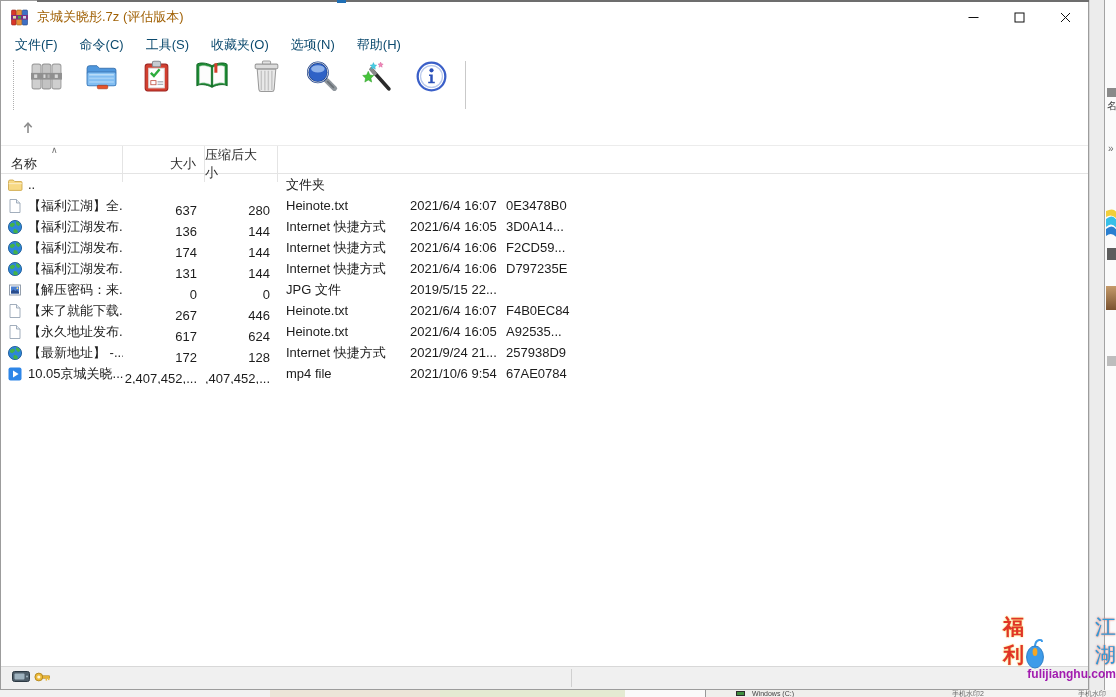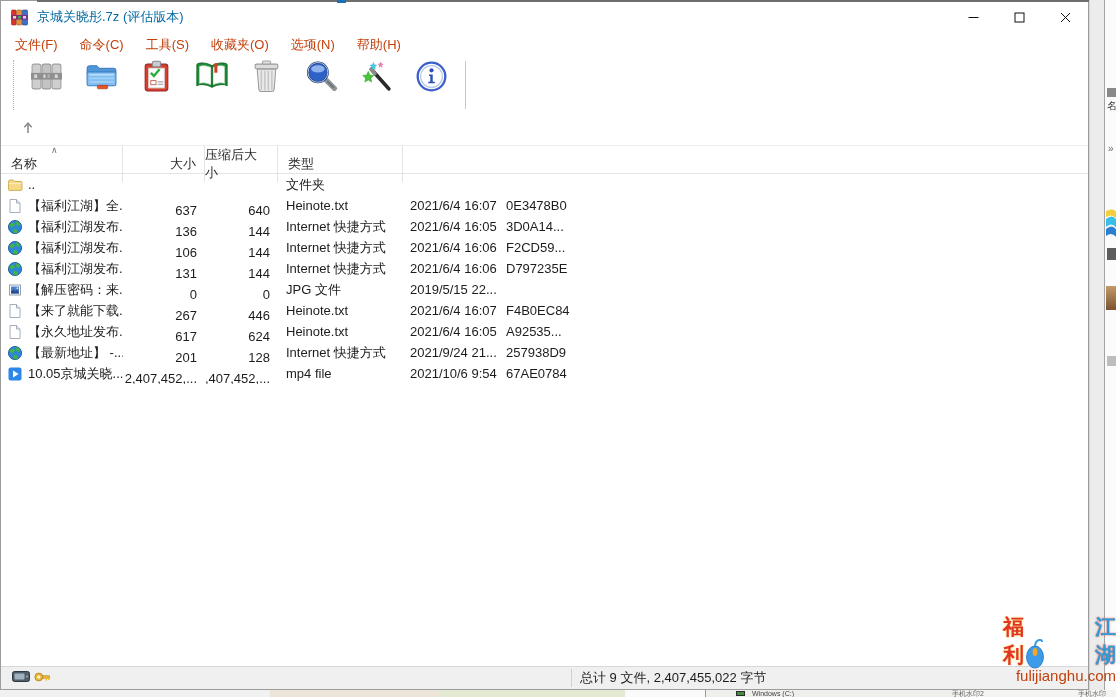--- a/index.html
+++ b/index.html
@@ -6,28 +6,28 @@
   body{font-family:"Liberation Sans","DejaVu Sans",sans-serif;}
   .stage{position:relative;width:1116px;height:697px;background:#d6d6d6;overflow:hidden;}
 
   
   .win{position:absolute;left:0;top:0;width:1089px;height:690px;background:#fff;
        border:1px solid #9c9c9c;box-sizing:border-box;}
 
   
   .titlebar{position:absolute;left:0;top:1px;right:0;height:30px;background:#fff;display:flex;align-items:center;}
   .app-icon{width:17px;height:17px;margin-left:10px;flex:none;display:flex;}
-  .title-text{font-size:13px;color:#0369a1;margin-left:9px;white-space:nowrap;}
+  .title-text{font-size:13px;color:#a16207;margin-left:9px;white-space:nowrap;}
   .win-controls{position:absolute;right:0;top:0;height:30px;display:flex;}
   .wc-btn{width:46px;height:30px;display:flex;align-items:center;justify-content:center;cursor:default;}
   .wc-btn svg{display:block;}
 
   
   .menubar{position:absolute;left:0;top:31px;right:0;height:26px;background:#fff;display:flex;align-items:center;padding-left:3px;}
-  .menu-item{font-size:13px;color:#c2410c;padding:3px 11px;white-space:nowrap;}
+  .menu-item{font-size:13px;color:#0c4a6e;padding:3px 11px;white-space:nowrap;}
 
   
   .toolbar{position:absolute;left:0;top:57px;right:0;height:56px;background:#fff;display:flex;align-items:flex-start;padding-left:18px;}
   .grip{position:absolute;border-left:1px dotted #b0b0b0;}
   .grip-toolbar{left:12px;top:59px;height:50px;}
   .grip-addr{left:12px;top:116px;height:26px;}
   .tb-btn{width:55px;display:flex;flex-direction:column;align-items:center;padding-top:1px;gap:48px;}
   .tb-btn.wide{width:66px;}
   .tb-icon{width:34px;height:34px;display:flex;align-items:center;justify-content:center;}
   .tb-label{font-size:12.5px;color:#3d3d3d;margin-top:1px;white-space:nowrap;}
@@ -69,24 +69,24 @@
   .frag-text{font-size:10px;color:#3a3a3a;line-height:10px;}
   .bg-bottom{position:absolute;left:0;top:690px;width:1116px;height:7px;background:#f1f1f1;}
   .bb-seg{position:absolute;top:0;height:7px;}
   .bb-text{position:absolute;font-size:7px;color:#444;line-height:7px;white-space:nowrap;}
 
   
   .watermark{position:absolute;left:1002px;top:633px;width:114px;z-index:40;text-align:right;}
   .wm-row{display:flex;align-items:flex-end;justify-content:flex-end;height:36px;}
   .wm-fuli{font-size:21px;font-weight:bold;color:#e03428;
       text-shadow:0 0 2px #f7d23a, 0 0 1px #fff;letter-spacing:0px;}
-  .wm-jianghu{font-size:21px;font-weight:bold;color:#2e9ad8;
+  .wm-jianghu{font-size:21px;font-weight:normal;color:#2e9ad8;
       text-shadow:0 0 2px #e04b3a, 0 0 1px #fff;margin-left:48px;}
   .wm-mouse{width:20px;height:32px;margin:0 1px;flex:none;}
-  .wm-url{font-size:15px;font-weight:normal;color:#c2410c;letter-spacing:0px;margin-top:-2px;}
+  .wm-url{font-size:12px;font-weight:bold;color:#a21caf;letter-spacing:0px;margin-top:-2px;}
 </style>
 </head>
 <body>
 
 <div class="stage">
 
   <div class="win">
 
     <div class="titlebar">
       <span class="app-icon">
@@ -257,23 +257,20 @@
           <div class="hcell a-left">
             <span>名称</span>
             <span class="caret">∧</span>
           </div>
           <div class="hcell a-right">
             <span>大小</span>
           </div>
           <div class="hcell a-right">
             <span>压缩后大小</span>
           </div>
-          <div class="hcell a-left">
-            <span>类型</span>
-          </div>
         </div>
       <div>
           <div class="frow">
             <div class="cell c-name">
               <span class="ficon">
                 <svg viewBox="0 0 16 16" width="16" height="16">
                   <path d="M1.5,4.6 q0,-1.6 1.6,-1.6 h3.1 l1.5,1.5 h6.3 q1,0 1,1 v6.9 q0,1 -1,1 H2.5 q-1,0 -1,-1 z" fill="#f7d985" stroke="#c9a140" stroke-width="0.8"></path>
                   <path d="M1.5,6 h13.5 v1.2 H1.5 z" fill="#ffffff" opacity="0.45"></path>
                 </svg>
               </span>
@@ -289,21 +286,21 @@
             <div class="cell c-name">
               <span class="ficon">
                 <svg viewBox="0 0 16 16" width="16" height="16">
                   <path d="M3,1.5 h6.5 L13,5 V14.5 H3 z" fill="#fff" stroke="#97a5b4" stroke-width="0.9"></path>
                   <path d="M9.5,1.5 V5 H13" fill="#e8eef4" stroke="#97a5b4" stroke-width="0.9"></path>
                 </svg>
               </span>
               <span>【福利江湖】全...</span>
             </div>
             <div class="cell c-size">637</div>
-            <div class="cell c-packed">640</div>
+            <div class="cell c-packed">280</div>
             <div class="cell c-type">Heinote.txt</div>
             <div class="cell c-mod">2021/6/4 16:07</div>
             <div class="cell c-crc">0E3478B0</div>
           </div>
           <div class="frow">
             <div class="cell c-name">
               <span class="ficon">
                 <svg viewBox="0 0 16 16" width="16" height="16">
                   <circle cx="8" cy="8" r="6.6" fill="#2e86d8" stroke="#11508f" stroke-width="0.8"></circle>
                   <path d="M2.8,5.5 q2,-2.4 4.4,-1.4 l0.8,2 -2.8,2.2 -2.2,-1 z" fill="#42b24a"></path>
@@ -324,21 +321,21 @@
               <span class="ficon">
                 <svg viewBox="0 0 16 16" width="16" height="16">
                   <circle cx="8" cy="8" r="6.6" fill="#2e86d8" stroke="#11508f" stroke-width="0.8"></circle>
                   <path d="M2.8,5.5 q2,-2.4 4.4,-1.4 l0.8,2 -2.8,2.2 -2.2,-1 z" fill="#42b24a"></path>
                   <path d="M9.2,2.2 q3,0.4 4.2,3.2 l-2.2,1.8 -2.2,-2.2 z" fill="#42b24a"></path>
                   <path d="M7,9.8 l3.2,1 0.8,2.8 q-2.6,1.4 -4.8,-0.6 z" fill="#42b24a"></path>
                 </svg>
               </span>
               <span>【福利江湖发布...</span>
             </div>
-            <div class="cell c-size">106</div>
+            <div class="cell c-size">174</div>
             <div class="cell c-packed">144</div>
             <div class="cell c-type">Internet 快捷方式</div>
             <div class="cell c-mod">2021/6/4 16:06</div>
             <div class="cell c-crc">F2CD59...</div>
           </div>
           <div class="frow">
             <div class="cell c-name">
               <span class="ficon">
                 <svg viewBox="0 0 16 16" width="16" height="16">
                   <circle cx="8" cy="8" r="6.6" fill="#2e86d8" stroke="#11508f" stroke-width="0.8"></circle>
@@ -410,21 +407,21 @@
               <span class="ficon">
                 <svg viewBox="0 0 16 16" width="16" height="16">
                   <circle cx="8" cy="8" r="6.6" fill="#2e86d8" stroke="#11508f" stroke-width="0.8"></circle>
                   <path d="M2.8,5.5 q2,-2.4 4.4,-1.4 l0.8,2 -2.8,2.2 -2.2,-1 z" fill="#42b24a"></path>
                   <path d="M9.2,2.2 q3,0.4 4.2,3.2 l-2.2,1.8 -2.2,-2.2 z" fill="#42b24a"></path>
                   <path d="M7,9.8 l3.2,1 0.8,2.8 q-2.6,1.4 -4.8,-0.6 z" fill="#42b24a"></path>
                 </svg>
               </span>
               <span>【最新地址】 -...</span>
             </div>
-            <div class="cell c-size">201</div>
+            <div class="cell c-size">172</div>
             <div class="cell c-packed">128</div>
             <div class="cell c-type">Internet 快捷方式</div>
             <div class="cell c-mod">2021/9/24 21...</div>
             <div class="cell c-crc">257938D9</div>
           </div>
           <div class="frow">
             <div class="cell c-name">
               <span class="ficon">
                 <svg viewBox="0 0 16 16" width="16" height="16">
                   <rect x="1.5" y="1.5" width="13" height="13" rx="2" fill="#2e86e8"></rect>
@@ -455,21 +452,20 @@
           <svg viewBox="0 0 17 12" width="17" height="12">
             <circle cx="4.8" cy="6" r="3.9" fill="#edba3a" stroke="#a87d18" stroke-width="0.8"></circle>
             <circle cx="4.8" cy="6" r="1.6" fill="#fff6da"></circle>
             <rect x="8.4" y="4.8" width="7.2" height="2.4" fill="#edba3a" stroke="#a87d18" stroke-width="0.6"></rect>
             <rect x="11.6" y="7" width="1.5" height="2.6" fill="#edba3a"></rect>
             <rect x="14" y="7" width="1.5" height="2.1" fill="#edba3a"></rect>
           </svg>
         </span>
       </div>
       <div class="st-sep"></div>
-      <div class="st-total">总计 9 文件, 2,407,455,022 字节</div>
     </div>
   </div>
 
   <div class="top-sliver"></div>
   <div class="top-notch"></div>
 
   <div class="bg-right">
     <div class="inner">
       <div class="frag" style="left:2px;top:88px;width:9px;height:9px;background:#8a8a8a;"></div>
       <div class="frag frag-text" style="left:2px;top:101px;width:10px;">名</div>

